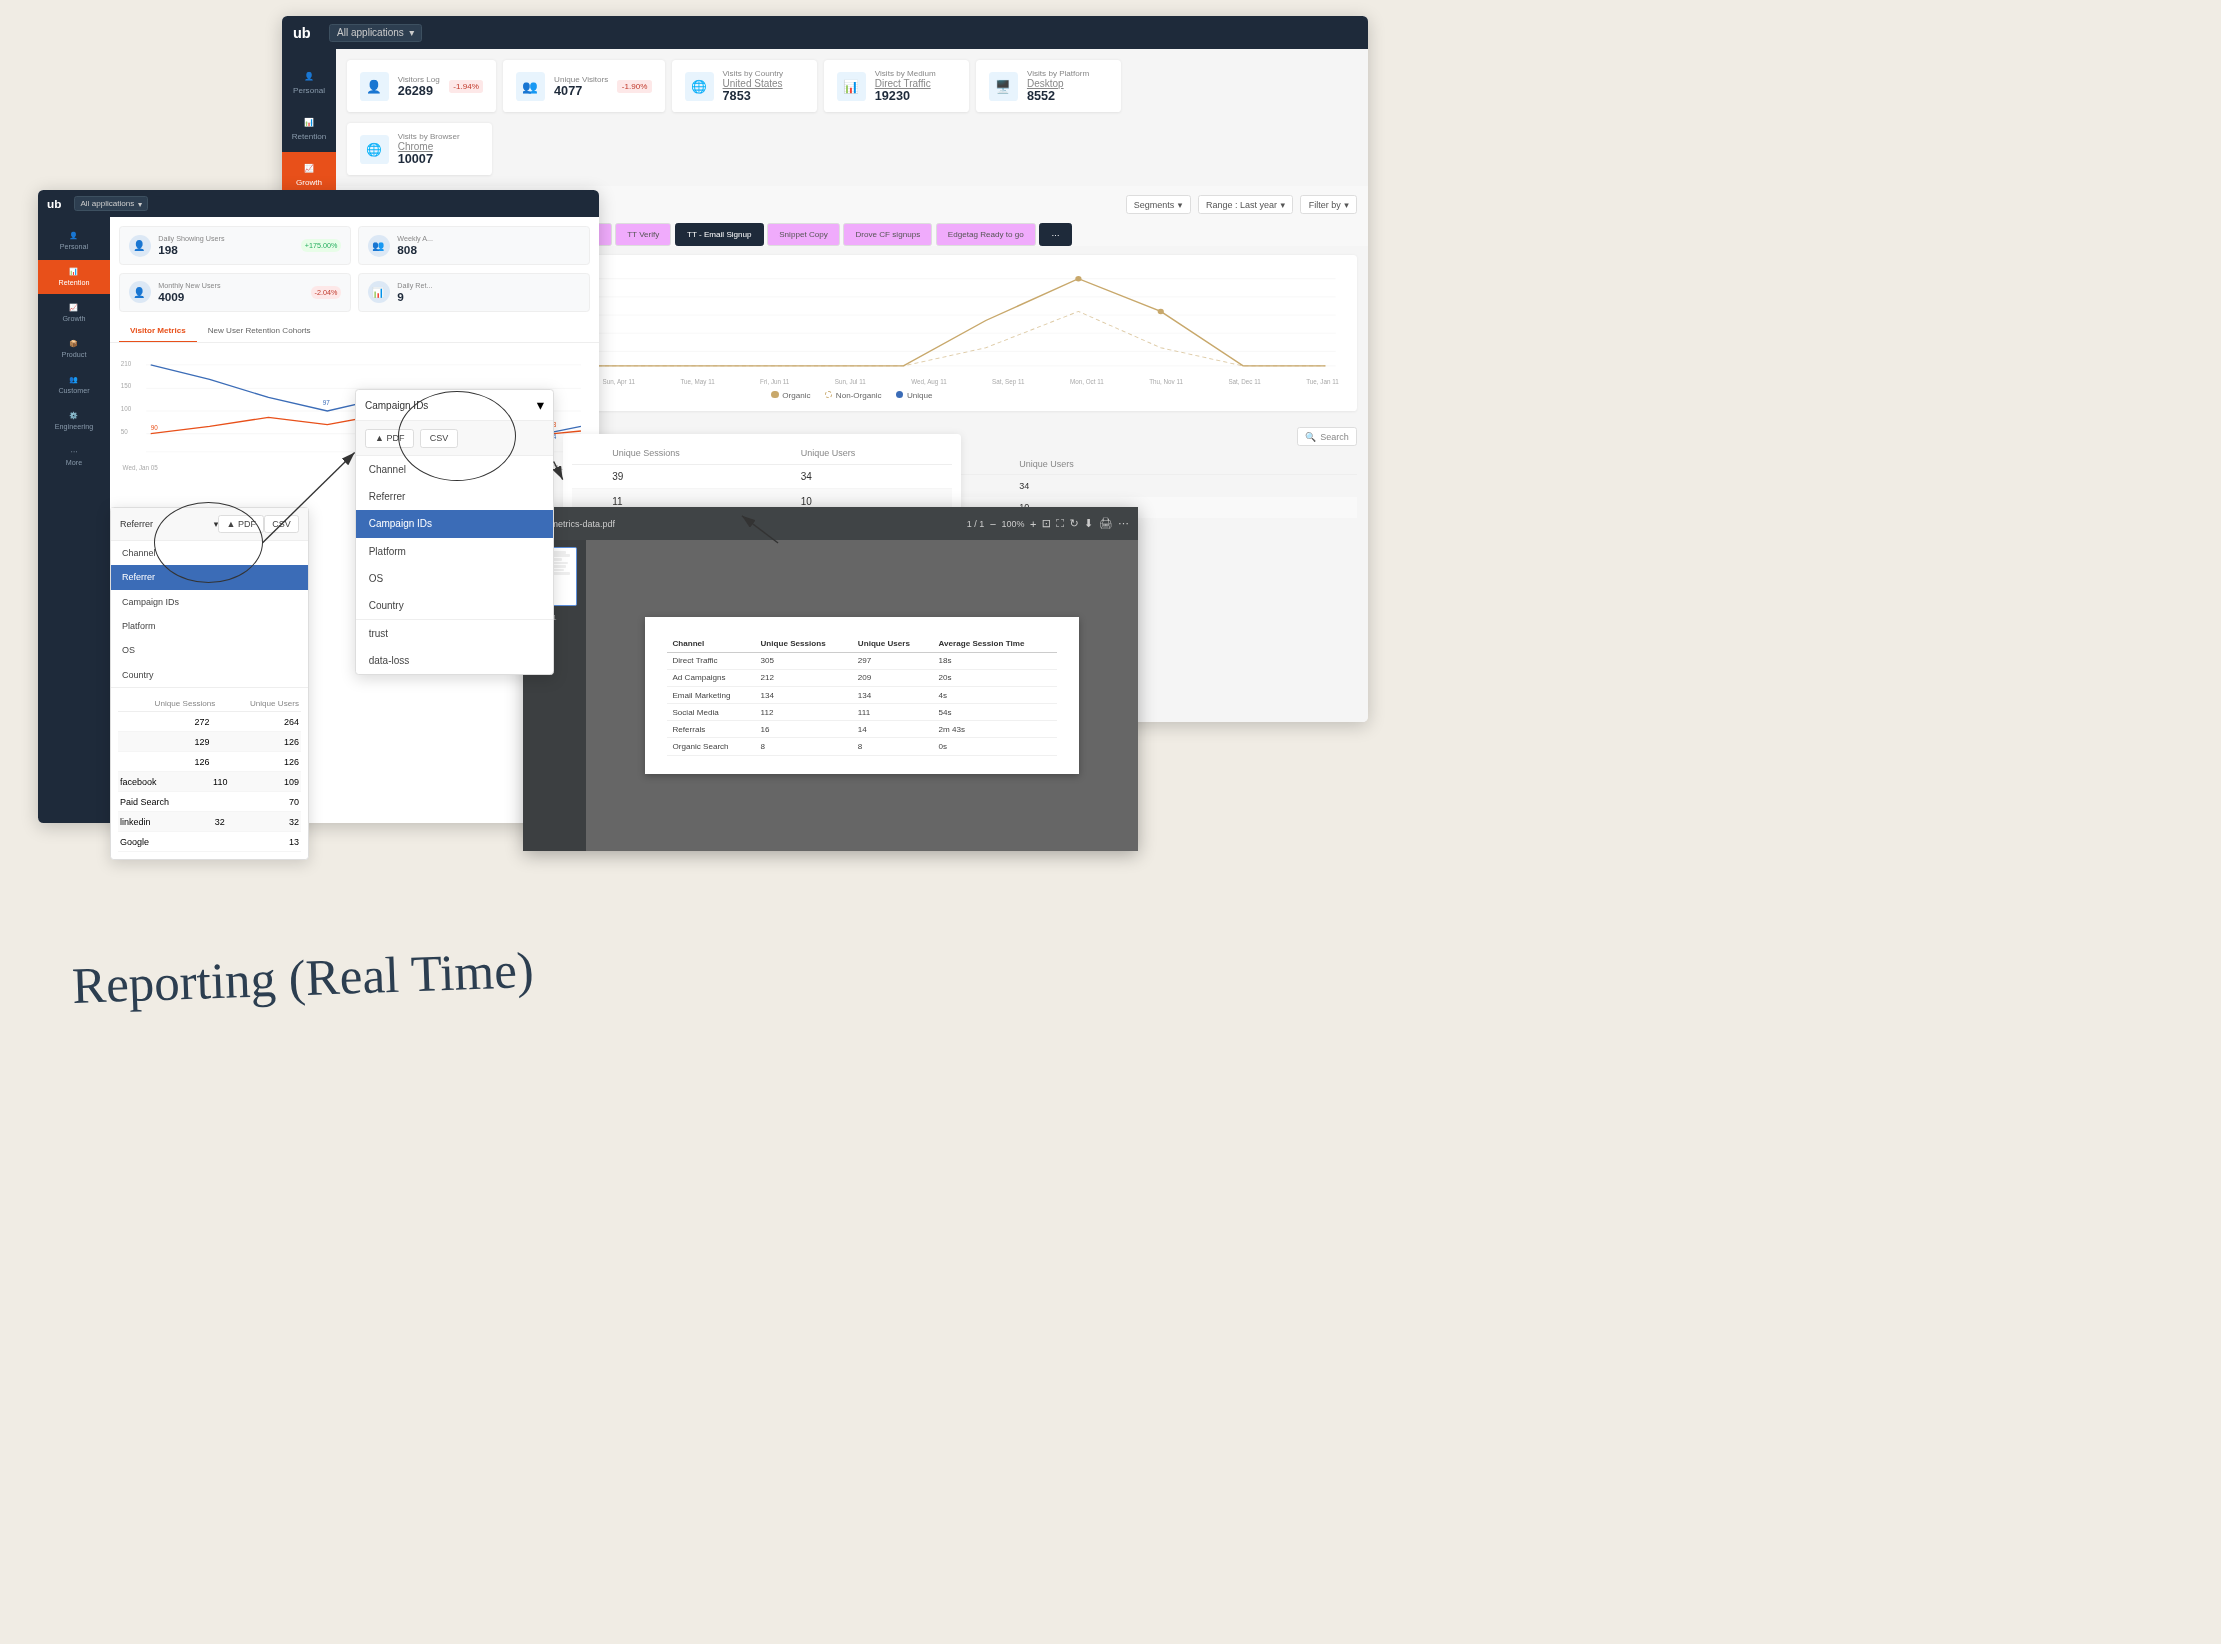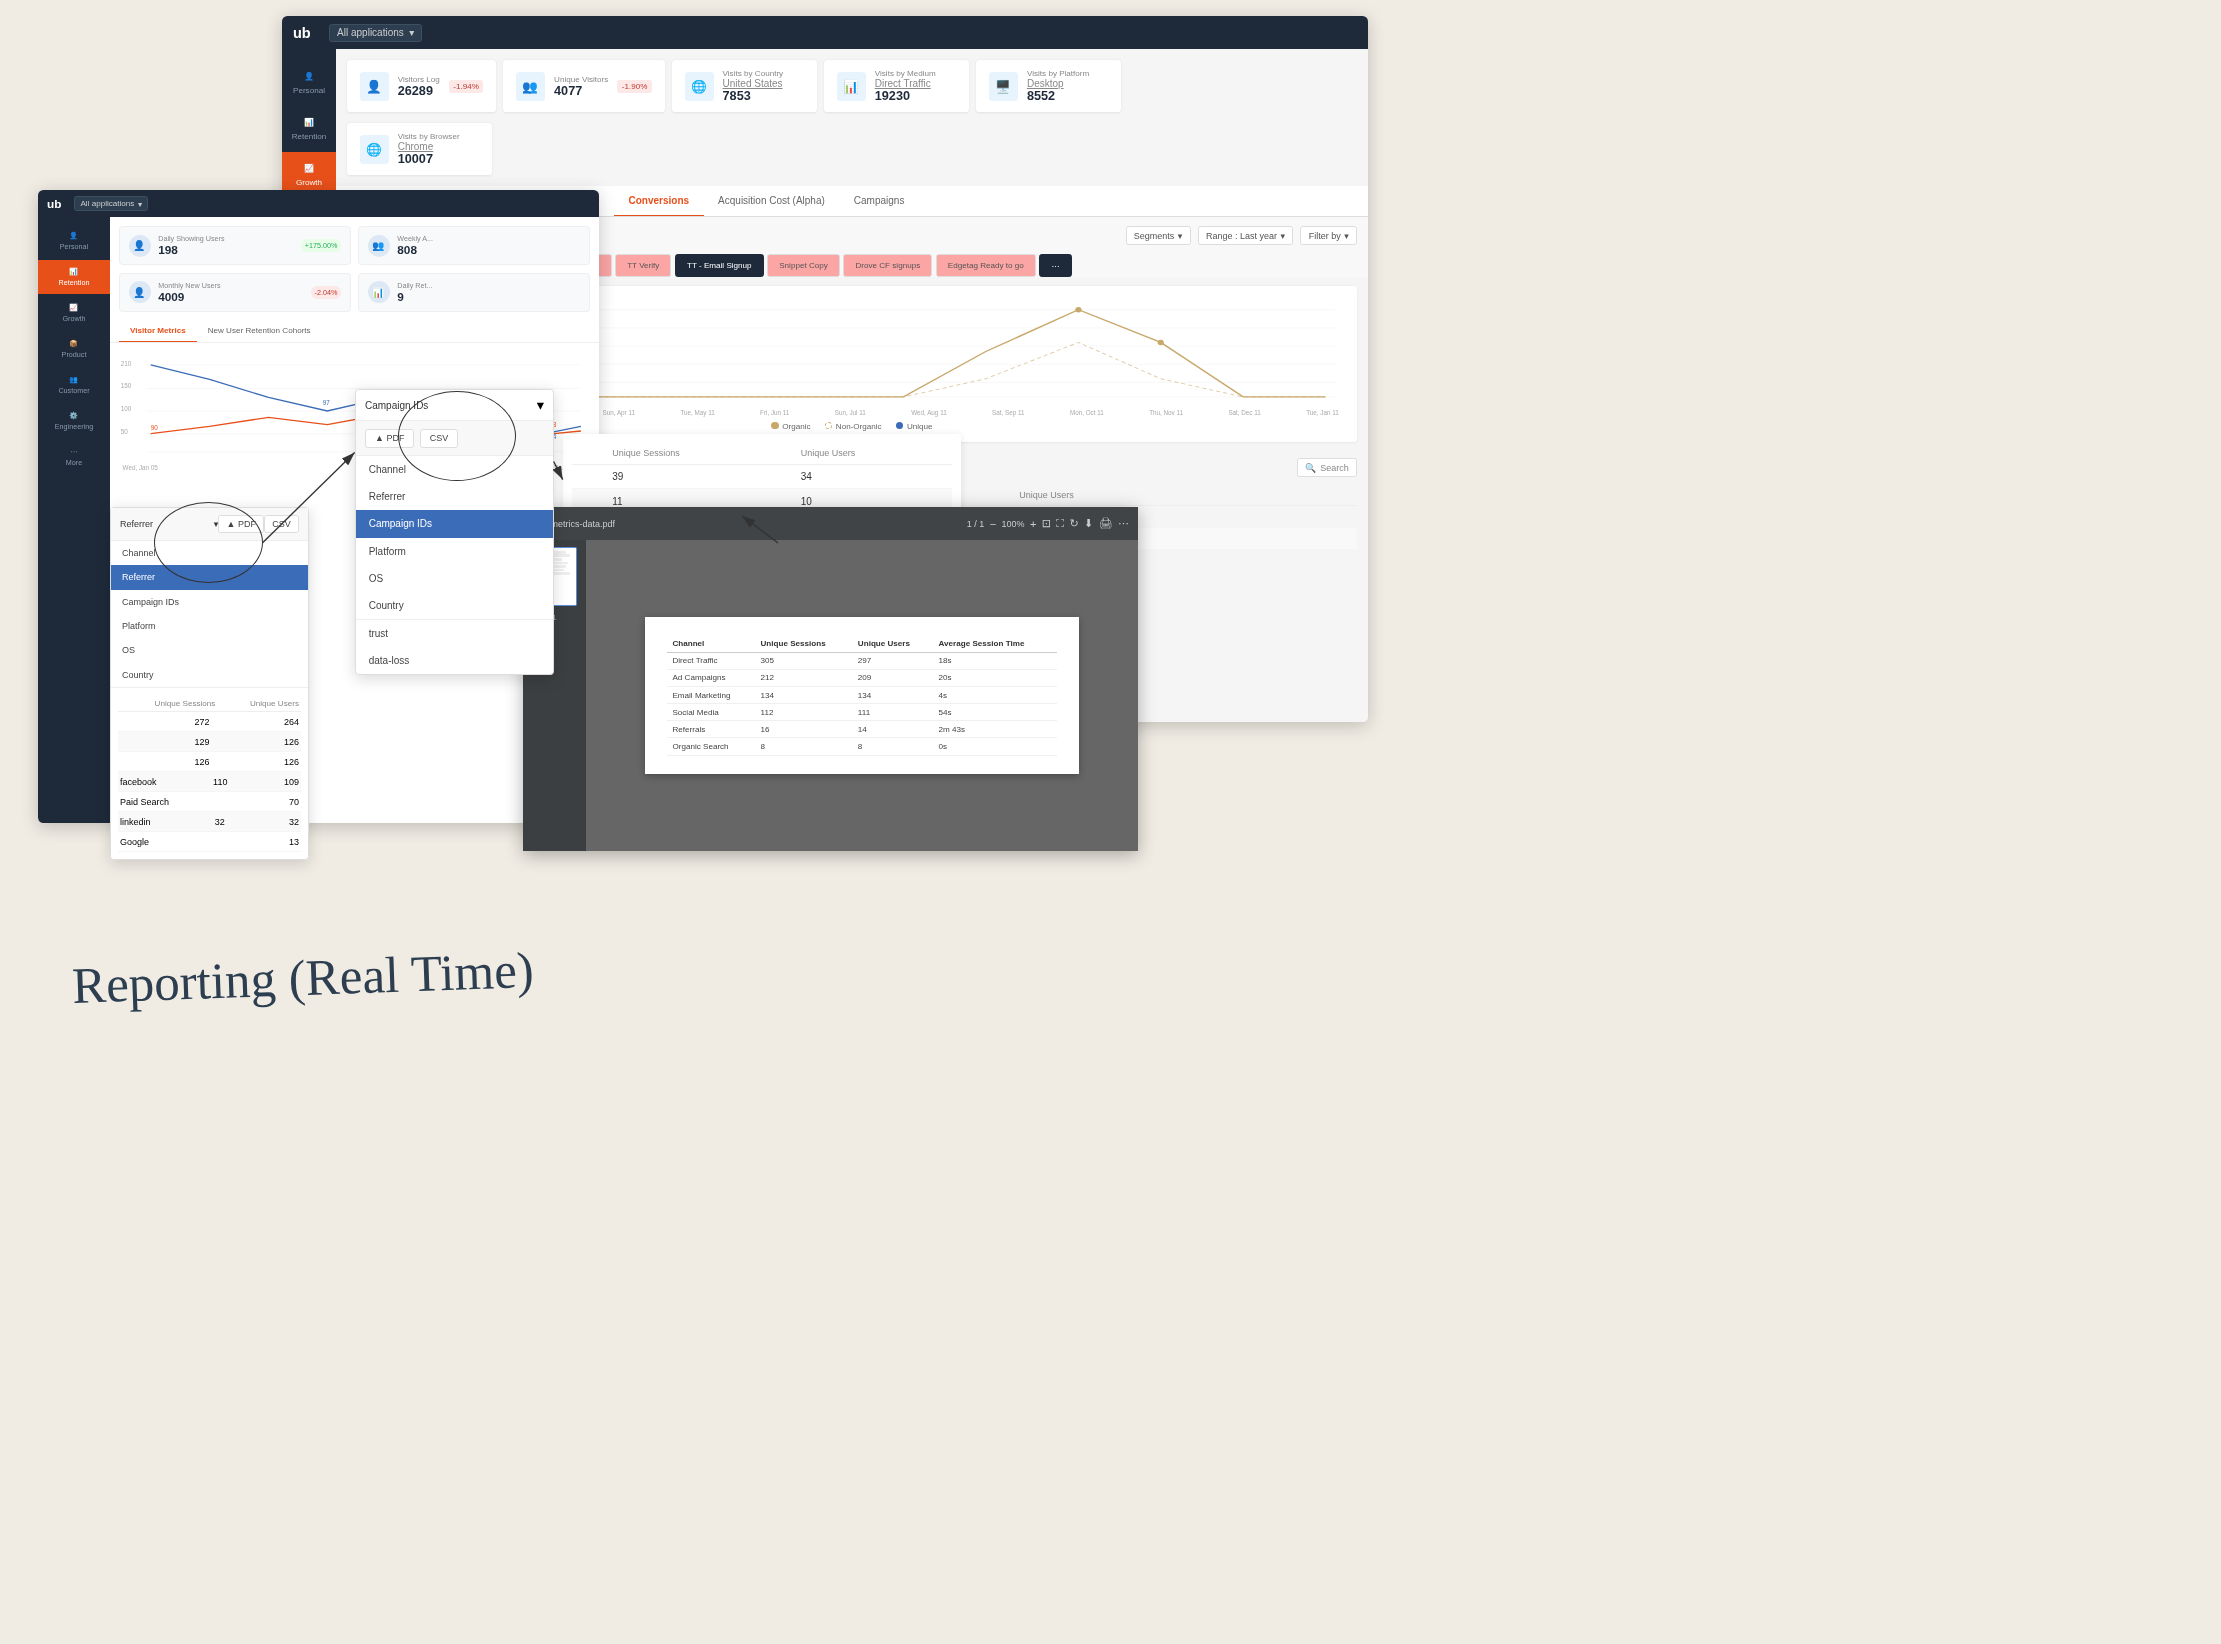--- a/index.html
+++ b/index.html
@@ -183,21 +183,21 @@
     .event-tabs {
       display: flex;
       padding: 0 11px;
       gap: 3.6px;
       flex-wrap: wrap;
       background: #f8f8f8;
     }
     .event-tab {
       padding: 5.4px 11px;
       font-size: 8.1px;
-      background: #fca5a5;
+      background: #f0abfc;
       border: 0.9px solid #ddd;
       border-radius: 2.7px;
       cursor: pointer;
       color: #555;
     }
     .event-tab.active {
       background: #1e2a3a;
       color: white;
       border-color: #1e2a3a;
     }
@@ -821,27 +821,20 @@
         <div class="stat-card">
           <div class="stat-icon-box">🌐</div>
           <div class="stat-info">
             <div class="stat-label">Visits by Browser</div>
             <div class="stat-sub">Chrome</div>
             <div class="stat-value">10007</div>
           </div>
         </div>
       </div>
 
-      <div class="tabs-row">
-        <div class="tab-item">Cross Channel Attribution (Alpha)</div>
-        <div class="tab-item">Lead Capture</div>
-        <div class="tab-item active">Conversions</div>
-        <div class="tab-item">Acquisition Cost (Alpha)</div>
-        <div class="tab-item">Campaigns</div>
-      </div>
 
       <div class="filters-row">
         <div class="filter-select">
           <span>Segments</span>
           <span>▾</span>
         </div>
         <div class="filter-select">
           <span>Range : Last year</span>
           <span>▾</span>
         </div>

